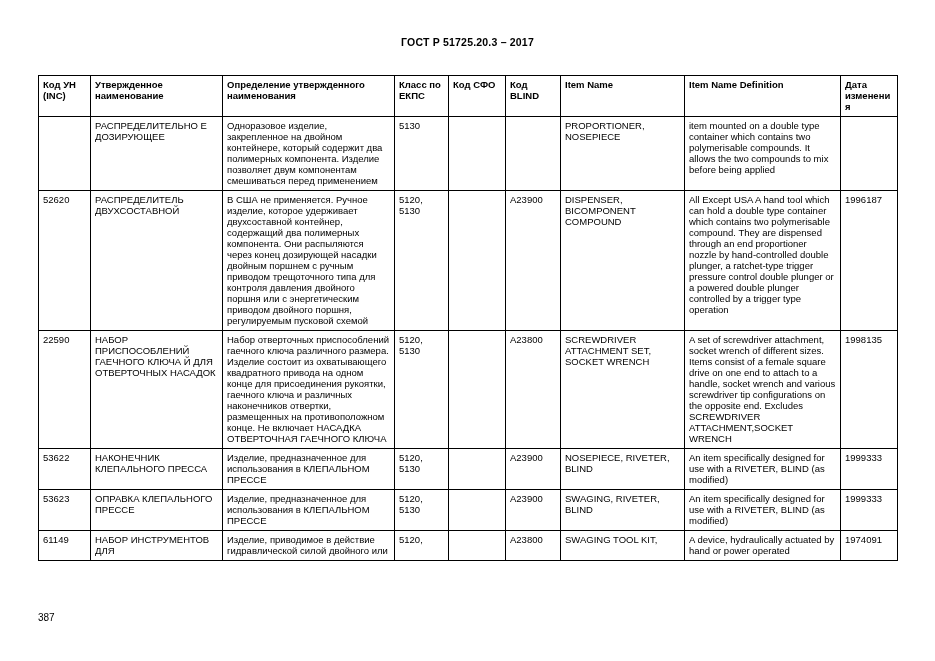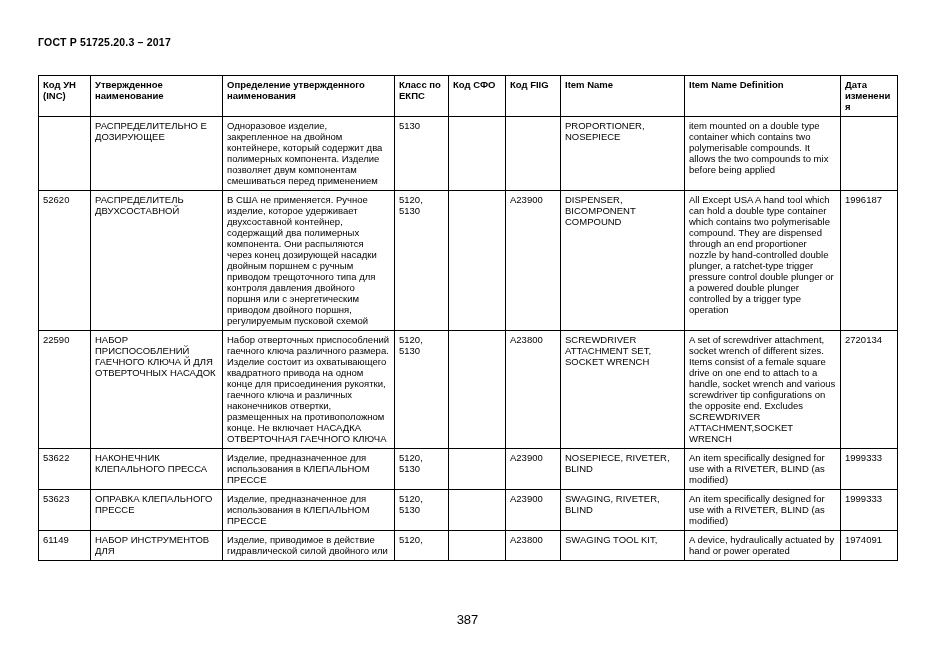--- a/index.html
+++ b/index.html
@@ -8,21 +8,21 @@
     position: relative;
     font-family: "Liberation Sans", sans-serif;
     color: #000;
     overflow: hidden;
   }
   .doc-header {
     position: absolute;
     top: 36px;
     left: 38px;
     width: 859px;
-    text-align: left;
+    text-align: center;
     font-size: 10.5px;
     font-weight: bold;
     letter-spacing: 0.2px;
   }
   .table-wrap {
     position: absolute;
     top: 75px;
     left: 38px;
     width: 860px;
   }
@@ -43,22 +43,22 @@
     word-wrap: break-word;
   }
   table.catalog th {
     font-weight: bold;
   }
   .page-number {
     position: absolute;
     top: 612px;
     left: 38px;
     width: 859px;
-    text-align: center;
-    font-size: 13px;
+    text-align: left;
+    font-size: 10px;
   }
 </style>
 </head>
 <body>
 
 <div class="doc-header">ГОСТ Р 51725.20.3 – 2017</div>
 
 <div class="table-wrap">
   <table class="catalog">
     <colgroup>
@@ -76,21 +76,21 @@
       <tr>
           <th>Код УН
 (INC)</th>
           <th>Утвержденное
 наименование</th>
           <th>Определение утвержденного
 наименования</th>
           <th>Класс по
 ЕКПС</th>
           <th>Код СФО</th>
-          <th>Код FIIG</th>
+          <th>Код BLIND</th>
           <th>Item Name</th>
           <th>Item Name Definition</th>
           <th>Дата
 изменения</th>
         </tr>
     </thead>
     <tbody>
         <tr>
           <td></td>
           <td>РАСПРЕДЕЛИТЕЛЬНО Е ДОЗИРУЮЩЕЕ</td>
@@ -117,21 +117,21 @@
         <tr>
           <td>22590</td>
           <td>НАБОР ПРИСПОСОБЛЕНИЙ ГАЕЧНОГО КЛЮЧА Й ДЛЯ ОТВЕРТОЧНЫХ НАСАДОК</td>
           <td>Набор отверточных приспособлений гаечного ключа различного размера. Изделие состоит из охватывающего квадратного привода на одном конце для присоединения рукоятки, гаечного ключа и различных наконечников отвертки, размещенных на противоположном конце. Не включает НАСАДКА ОТВЕРТОЧНАЯ ГАЕЧНОГО КЛЮЧА</td>
           <td>5120,
 5130</td>
           <td></td>
           <td>A23800</td>
           <td>SCREWDRIVER ATTACHMENT SET, SOCKET WRENCH</td>
           <td>A set of screwdriver attachment, socket wrench of different sizes.  Items consist of a female square drive on one end to attach to a handle, socket wrench and various screwdriver tip configurations on the opposite end.  Excludes SCREWDRIVER ATTACHMENT,SOCKET WRENCH</td>
-          <td>2720134</td>
+          <td>1998135</td>
         </tr>
         <tr>
           <td>53622</td>
           <td>НАКОНЕЧНИК КЛЕПАЛЬНОГО ПРЕССА</td>
           <td>Изделие, предназначенное для использования в КЛЕПАЛЬНОМ ПРЕССЕ</td>
           <td>5120,
 5130</td>
           <td></td>
           <td>A23900</td>
           <td>NOSEPIECE, RIVETER, BLIND</td>

